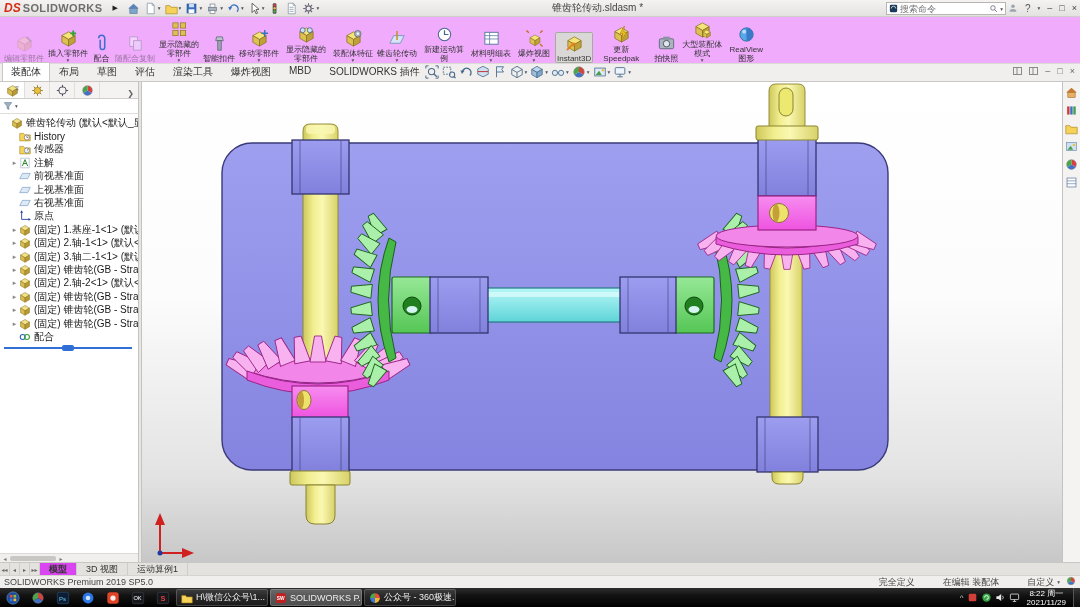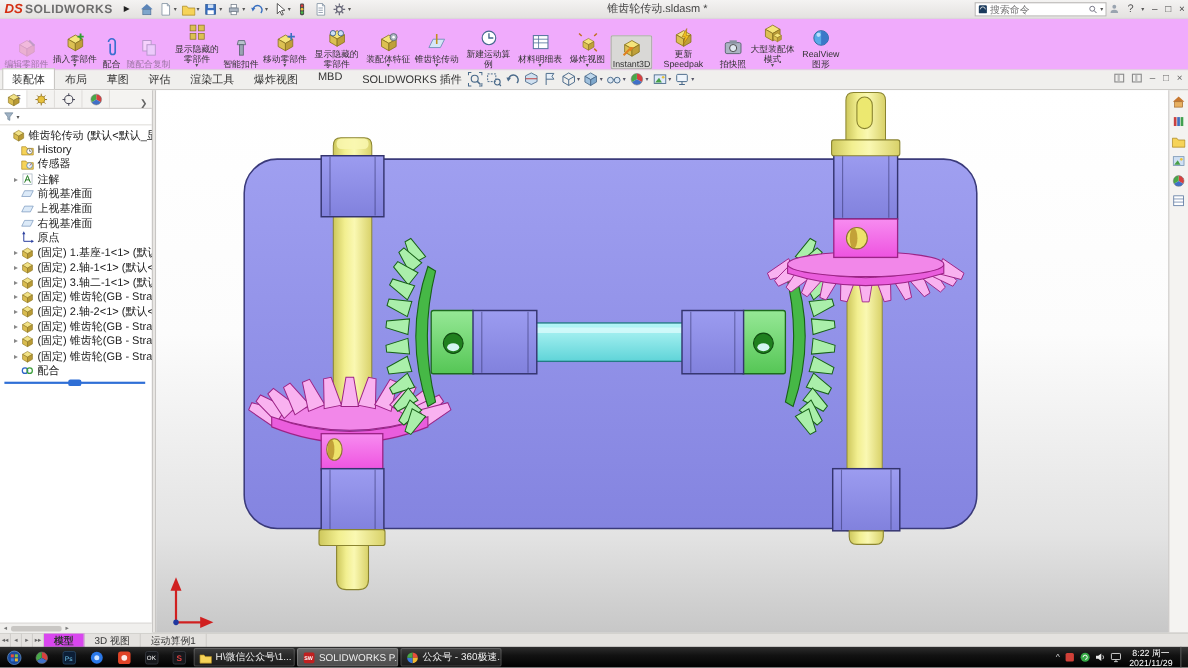--- a/index.html
+++ b/index.html
@@ -1075,20 +1075,34 @@
       <span>◂◂</span>
       <span>◂</span>
       <span>▸</span>
       <span>▸▸</span>
     </div>
     <div class="dtab active">模型</div>
     <div class="dtab">3D 视图</div>
     <div class="dtab">运动算例1</div>
   </div>
 
+  <div class="statusbar">
+    <span>SOLIDWORKS Premium 2019 SP5.0</span>
+    <div class="sb-right">
+      <span>完全定义</span>
+      <span>在编辑 装配体</span>
+      <span class="cv">
+          <span>自定义</span>
+          <span class="qarr">▾</span>
+        </span>
+    </div>
+    <span class="sb-gem"><svg>
+          <use href="#i-ball"></use>
+        </svg></span>
+  </div>
 
   <div class="taskbar">
     <span class="tb-ico">
         <svg>
           <use href="#a-start"></use>
         </svg>
       </span>
     <span class="tb-ico">
         <svg>
           <use href="#i-ball"></use>

